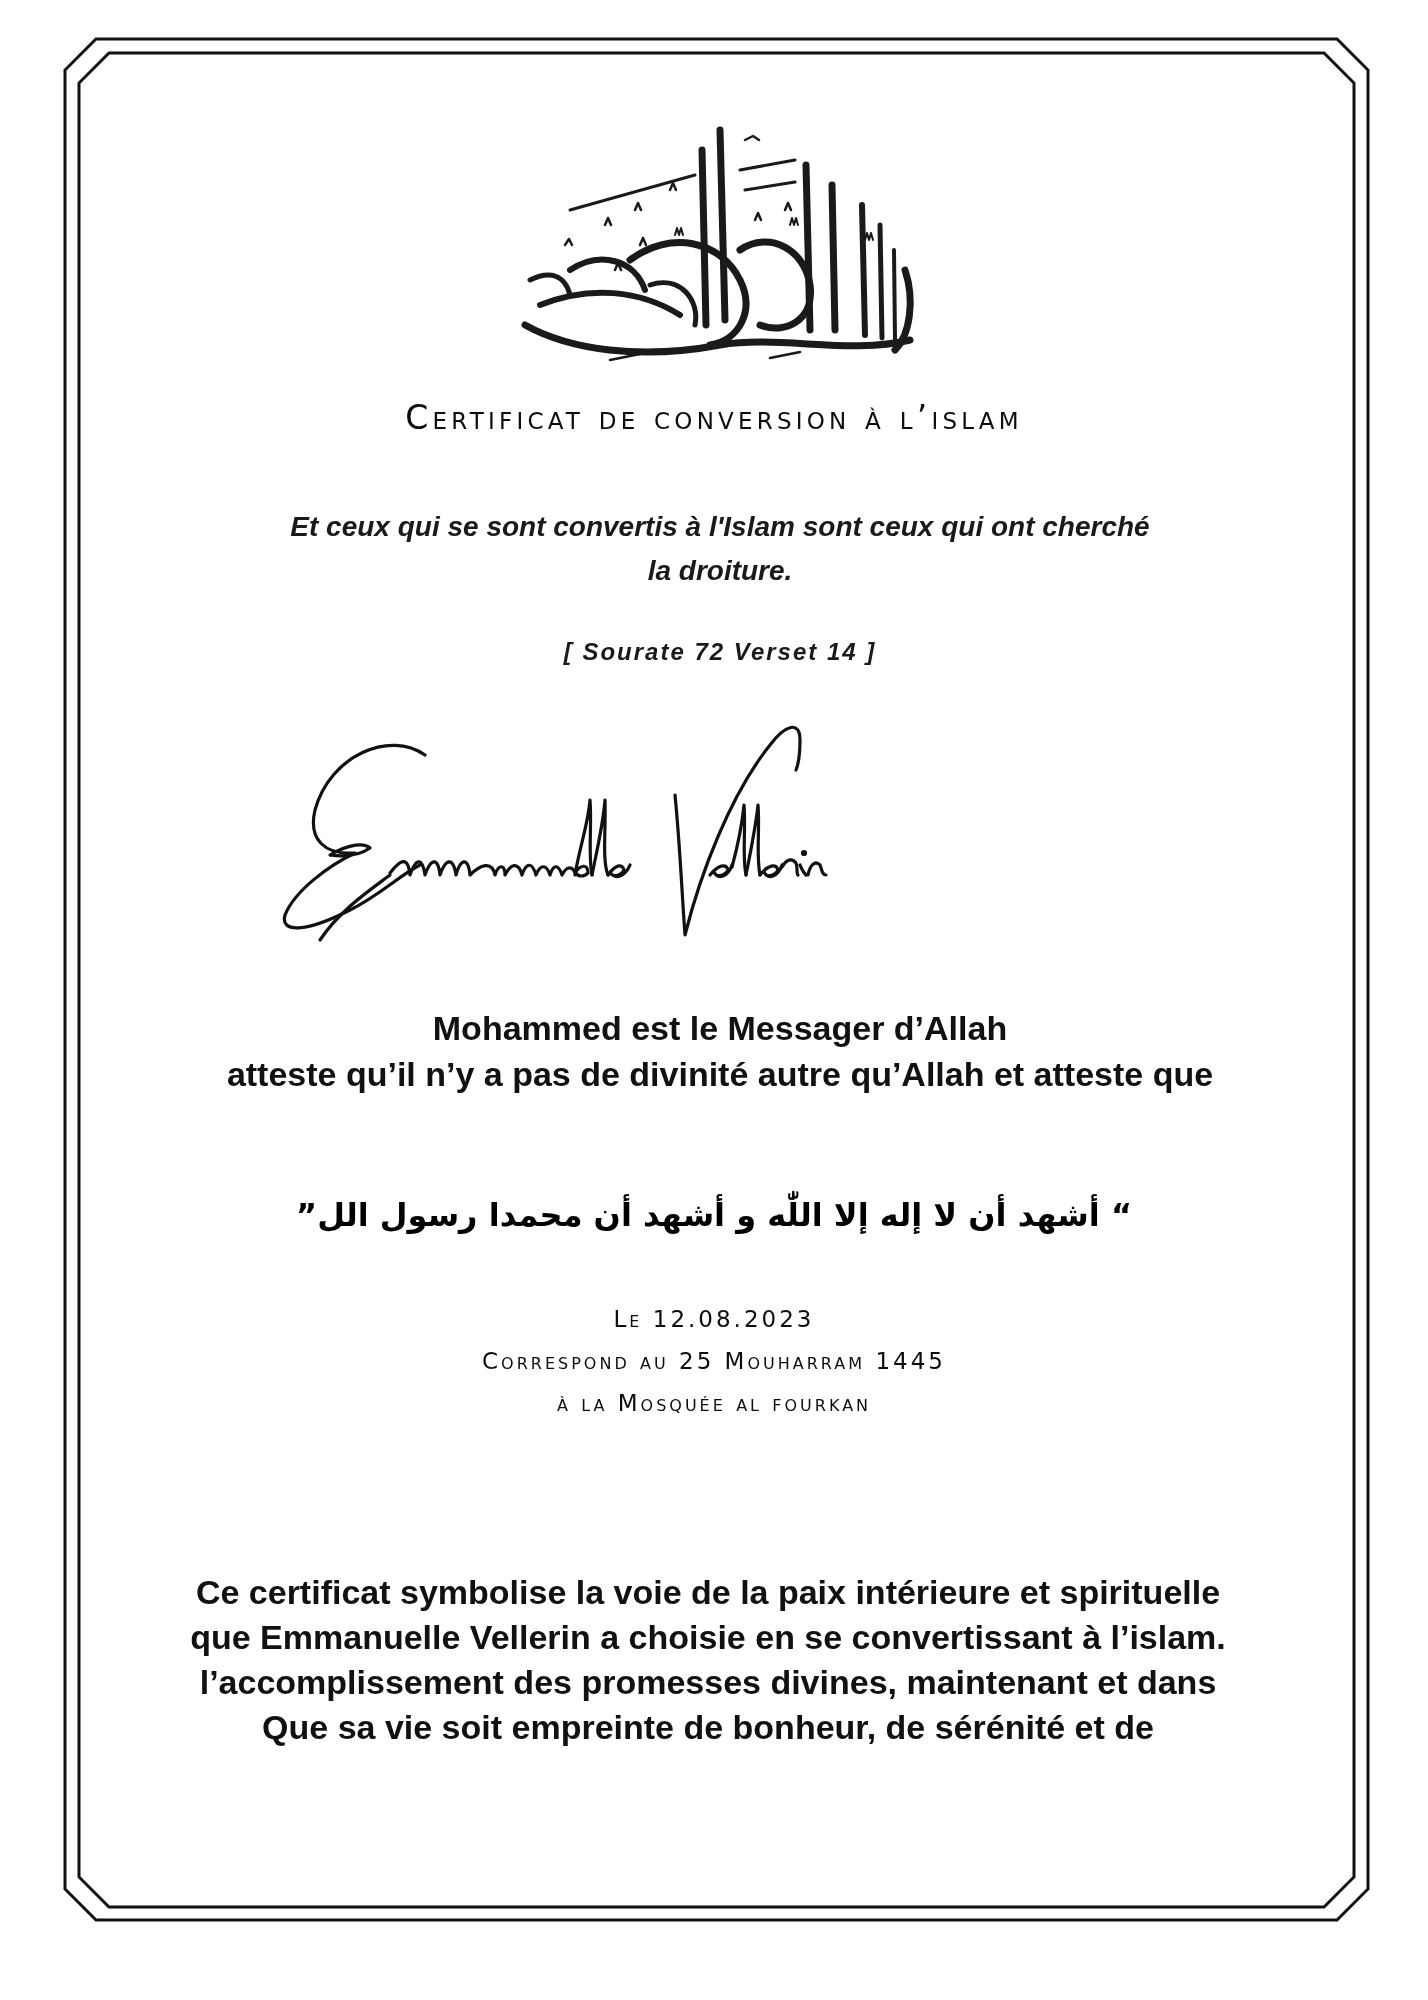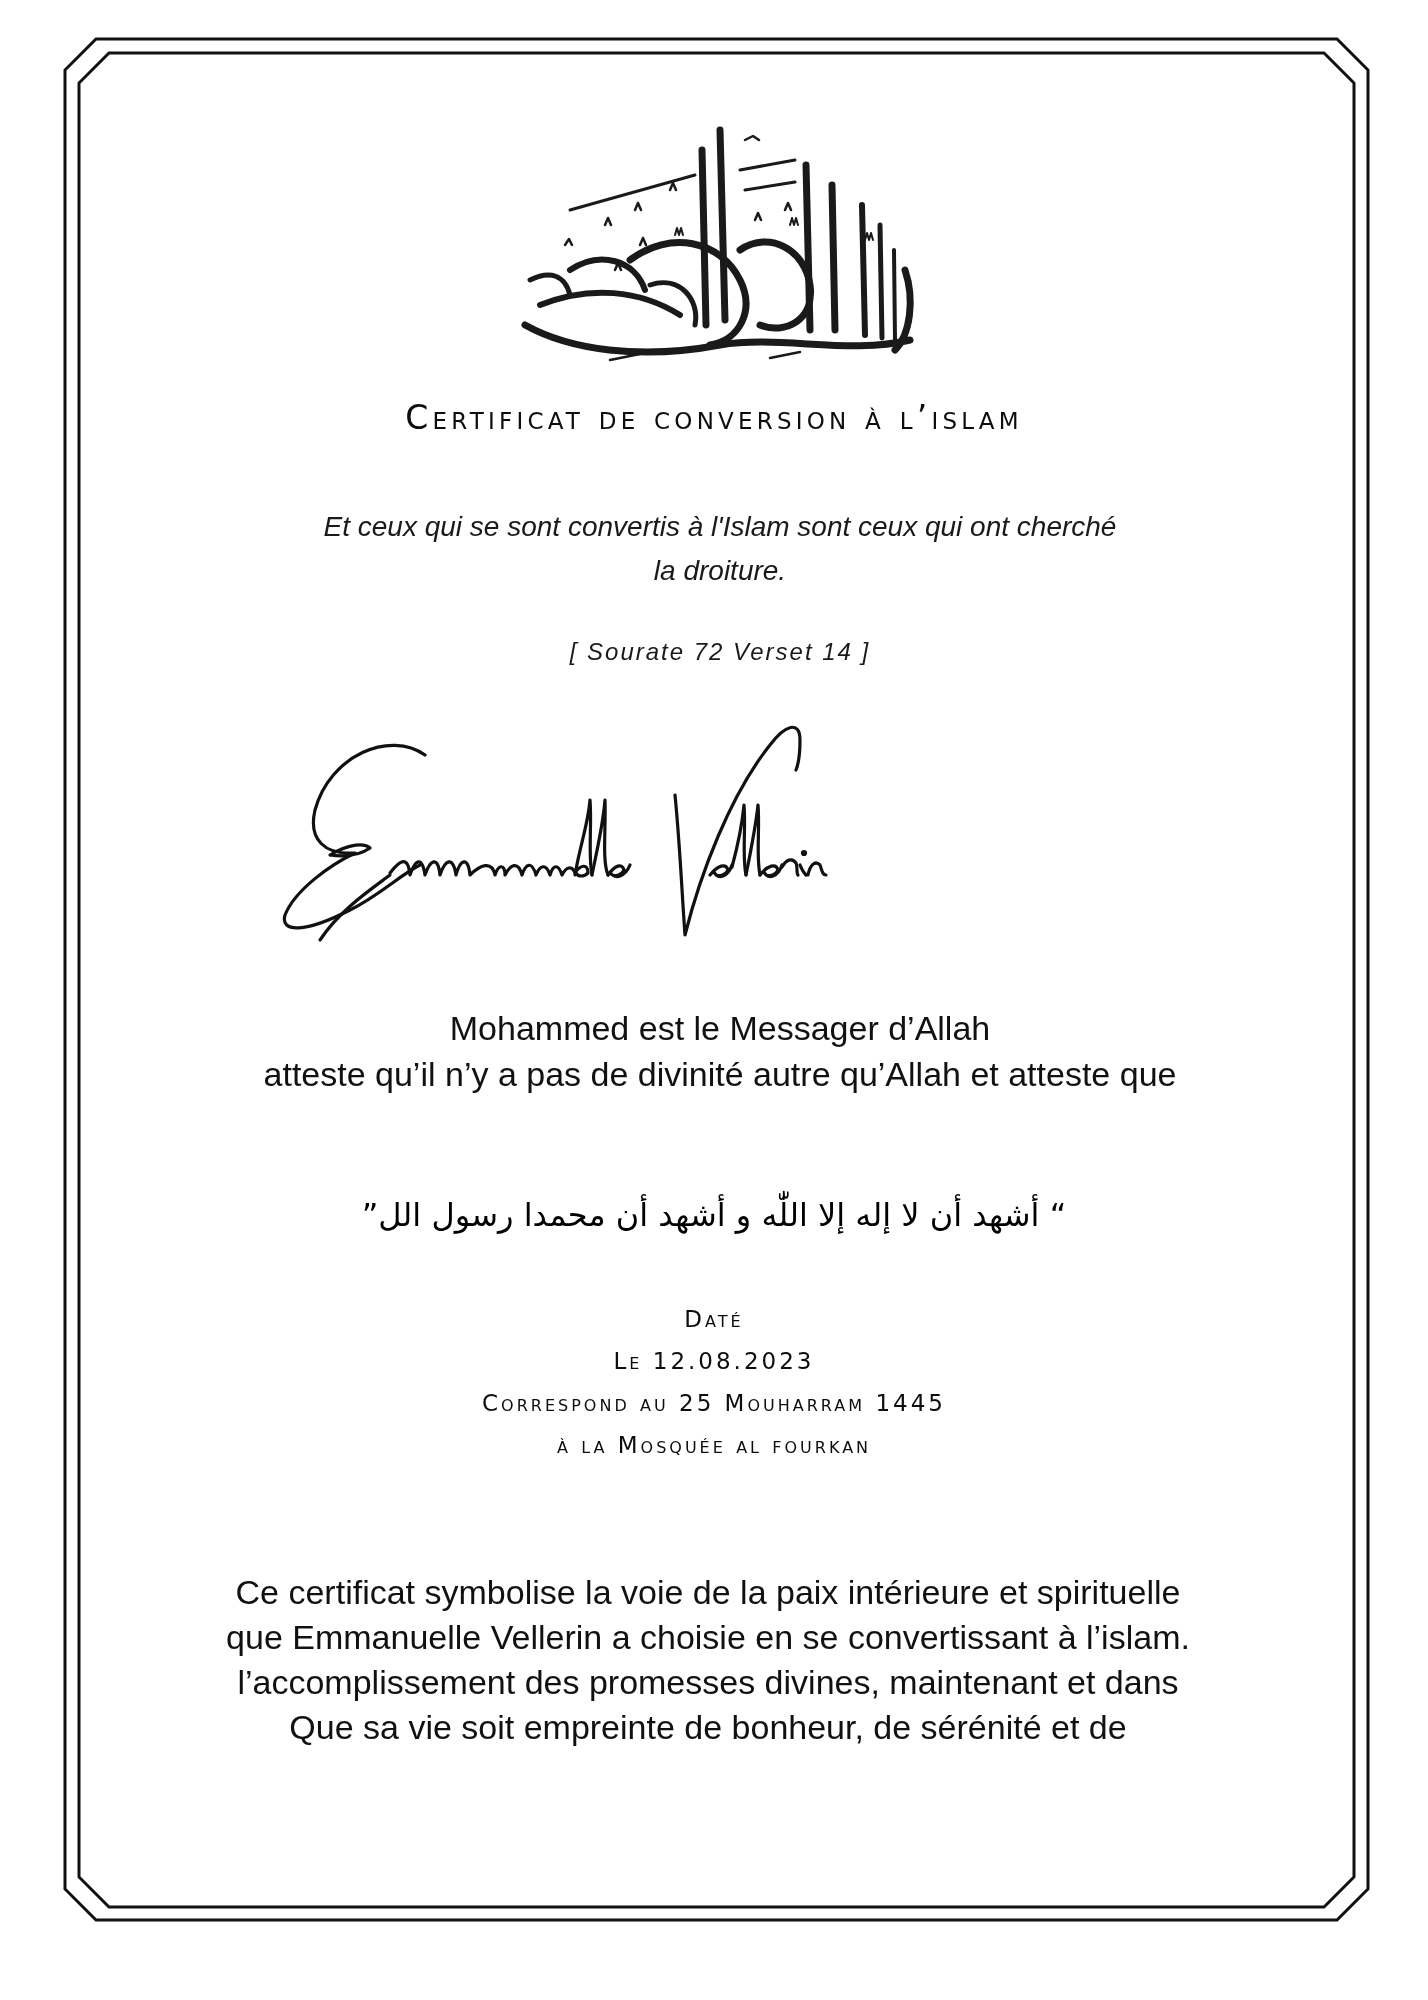--- a/index.html
+++ b/index.html
@@ -1,18 +1,18 @@
 <!DOCTYPE html>
 <html><head>
 <meta charset="utf-8">
 <style>
   html, body { margin: 0; padding: 0; background: #ffffff; }
   body { width: 1428px; height: 2000px; position: relative; overflow: hidden; color: #111111; }
   .frame { position: absolute; left: 0; top: 0; width: 1428px; height: 2000px; pointer-events: none; }
-  .abs { position: absolute; left: 0; width: 1428px; text-align: center; }
+  .abs { position: absolute; left: 0; width: 1428px; text-align: center; font-weight: bold; }
   .sc {
     font-family: "DejaVu Sans", sans-serif;
     font-weight: normal;
     font-variant: small-caps;
     color: #0d0d0d;
   }
   .title { top: 398px; font-size: 33px; letter-spacing: 4.2px; }
   .quote {
     font-family: "Liberation Sans", sans-serif;
     font-style: italic;
@@ -132,21 +132,20 @@
 </svg>
 
 <div class="abs body-text attest">
   <span class="line">Mohammed est le Messager d’Allah</span>
   <span class="line">atteste qu’il n’y a pas de divinité autre qu’Allah et atteste que</span>
 </div>
 
 <div class="abs arabic">“ أشهد أن لا إله إلا اللّٰه و أشهد أن محمدا رسول الل”</div>
 
 <div class="abs sc date-block">
-  <span class="date-line">Daté</span>
   <span class="date-line">Le 12.08.2023</span>
   <span class="date-line">Correspond au 25 Mouharram 1445</span>
   <span class="date-line">à la Mosquée al fourkan</span>
 </div>
 
 <div class="abs body-text closing">
   <span class="line">Ce certificat symbolise la voie de la paix intérieure et spirituelle</span>
   <span class="line">que Emmanuelle Vellerin a choisie en se convertissant à l’islam.</span>
   <span class="line">l’accomplissement des promesses divines, maintenant et dans</span>
   <span class="line">Que sa vie soit empreinte de bonheur, de sérénité et de</span>

